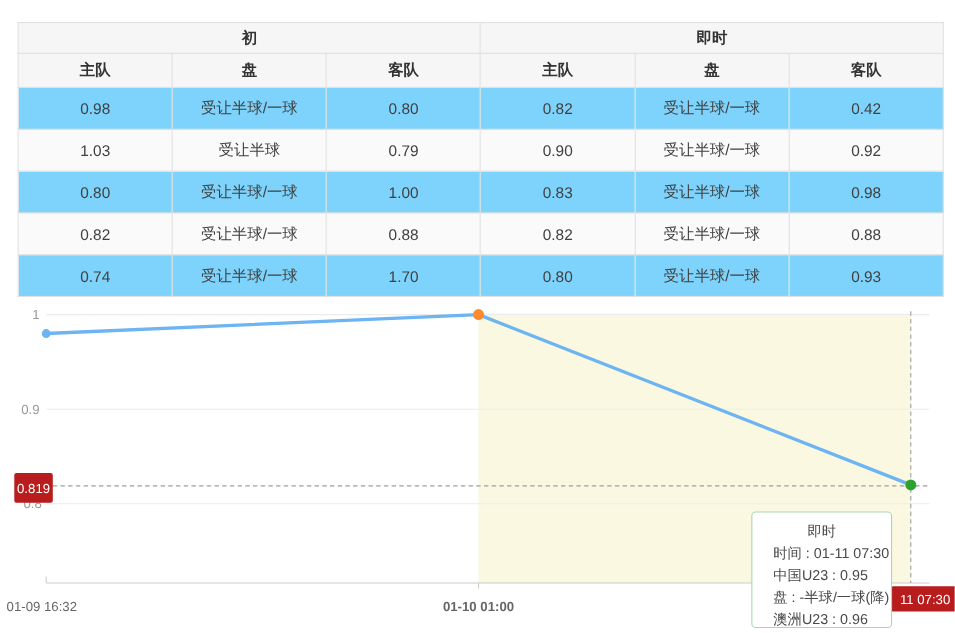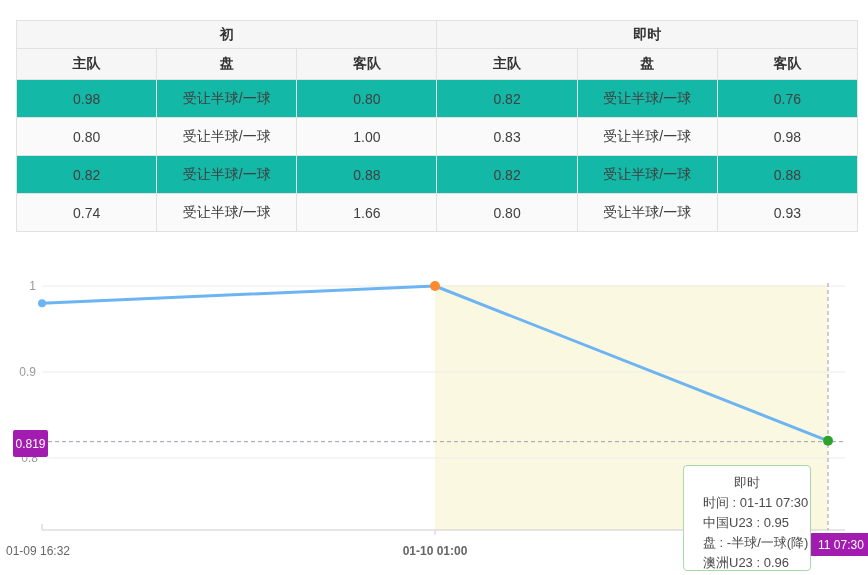--- a/index.html
+++ b/index.html
@@ -6,31 +6,31 @@
   .stage{position:relative;width:868px;height:575px;overflow:hidden;
          font-family:"Liberation Sans","DejaVu Sans",sans-serif;background:#fff;}
 
   
   table.odds{position:absolute;left:16px;top:20px;width:842px;border-collapse:collapse;
              table-layout:fixed;text-align:center;color:#333;font-size:14px;}
   table.odds th,table.odds td{border:1px solid #e1e1e1;padding:0;}
   table.odds thead th{background:#f6f6f6;font-weight:bold;}
   table.odds .grp th{height:27px;}
   table.odds .sub th{height:30px;}
-  table.odds tbody td{height:37px;background:#14b8a6;color:#404040;}
+  table.odds tbody td{height:37px;background:#7dd3fc;color:#404040;}
   table.odds tbody tr:nth-child(even) td{background:#fafafa;}
 
   
   .chart{position:absolute;left:0;top:266px;width:868px;height:309px;}
   .chart svg{position:absolute;left:0;top:0;}
   .ylab{position:absolute;width:34px;text-align:right;font-size:12px;color:#9a9a9a;
         transform:translateY(-50%);}
   .xlab{position:absolute;top:278px;font-size:12px;color:#666;transform:translateX(-50%);
         white-space:nowrap;}
-  .badge{position:absolute;background:#a21caf;color:#fff;font-size:12px;
+  .badge{position:absolute;background:#b91c1c;color:#fff;font-size:12px;
          display:flex;align-items:center;justify-content:center;border-radius:2px;
          white-space:nowrap;}
   .ybadge{left:13px;top:164px;width:35px;height:27px;}
   .xbadge{left:810px;top:267px;width:62px;height:23px;border-radius:2px 0 0 2px;}
   .tip{position:absolute;left:683px;top:199px;width:128px;height:106px;background:#fff;
        border:1px solid #a9d9ab;border-radius:4px;box-sizing:border-box;
        padding:7px 9px;font-size:13px;color:#4a4a4a;line-height:20px;}
   .tip .t{text-align:center;}
   .tip .l{text-align:left;white-space:nowrap;padding-left:10px;}
 </style>
@@ -54,42 +54,50 @@
           <th>客队</th>
         </tr>
     </thead>
     <tbody id="tbody">
         <tr>
           <td>0.98</td>
           <td>受让半球/一球</td>
           <td>0.80</td>
           <td>0.82</td>
           <td>受让半球/一球</td>
-          <td>0.76</td>
+          <td>0.42</td>
+        </tr>
+        <tr>
+          <td>1.03</td>
+          <td>受让半球</td>
+          <td>0.79</td>
+          <td>0.90</td>
+          <td>受让半球/一球</td>
+          <td>0.92</td>
         </tr>
         <tr>
           <td>0.80</td>
           <td>受让半球/一球</td>
           <td>1.00</td>
           <td>0.83</td>
           <td>受让半球/一球</td>
           <td>0.98</td>
         </tr>
         <tr>
           <td>0.82</td>
           <td>受让半球/一球</td>
           <td>0.88</td>
           <td>0.82</td>
           <td>受让半球/一球</td>
           <td>0.88</td>
         </tr>
         <tr>
           <td>0.74</td>
           <td>受让半球/一球</td>
-          <td>1.66</td>
+          <td>1.70</td>
           <td>0.80</td>
           <td>受让半球/一球</td>
           <td>0.93</td>
         </tr>
       </tbody>
   </table>
 
   <div class="chart">
     <svg id="chart-svg" width="868" height="309">
       <rect id="hl" x="435" y="19" width="393" height="245" fill="#fbf8e1"></rect>

